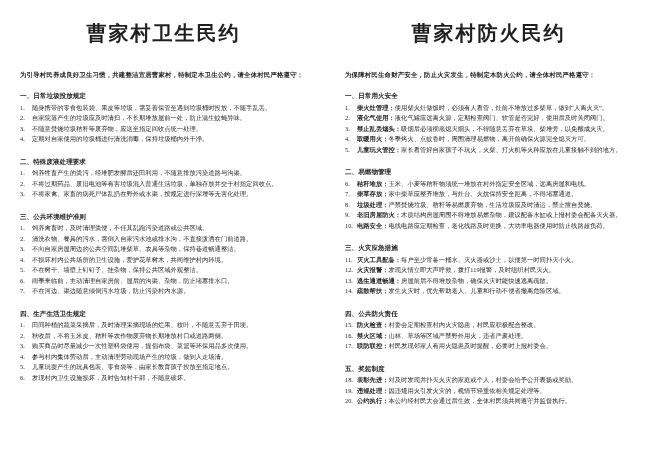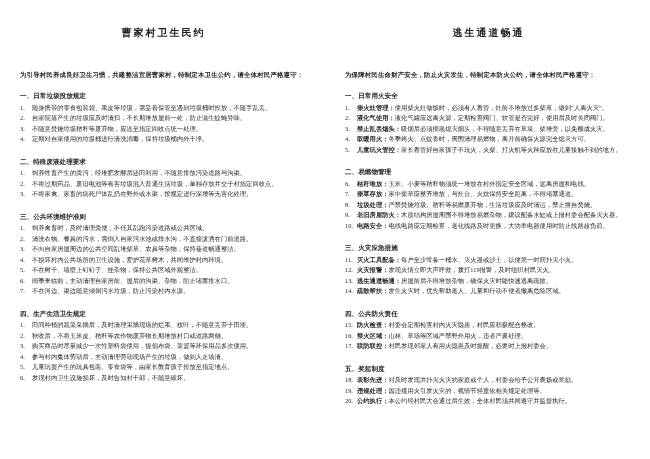--- a/index.html
+++ b/index.html
@@ -9,21 +9,21 @@
     font-family:"Liberation Serif","DejaVu Serif",serif;
     color:#1f1f1f;
   }
   .canvas{display:flex;width:650px;height:459px;}
   .page{
     width:325px;height:459px;box-sizing:border-box;
     padding:24px 18px 0 20px;overflow:hidden;
   }
   .page-title{
     text-align:center;
-    font-size:10px;font-weight:bold;letter-spacing:2px;
+    font-size:20px;font-weight:bold;letter-spacing:2px;
     margin:0 0 28px 0;line-height:18px;
   }
   .intro{
     font-size:6.4px;font-weight:bold;line-height:9px;
     margin:0;letter-spacing:0.2px;
   }
   .section{margin-top:12px;}
   .section-heading{
     font-size:6.6px;font-weight:bold;line-height:10.5px;
     margin:0 0 1px 0;
@@ -134,21 +134,21 @@
             <span class="item-body">儿童玩耍产生的玩具包装、零食袋等，由家长教育孩子投放至指定地点。</span>
           </div>
           <div class="item">
             <span class="item-num">6.</span>
             <span class="item-body">发现村内卫生设施损坏，及时告知村干部，不随意破坏。</span>
           </div>
         </div>
       </div>
   </div>
   <div class="page">
-    <h1 class="page-title">逃生通道畅通</h1>
+    <h1 class="page-title">曹家村防火民约</h1>
     <p class="intro">为保障村民生命财产安全，防止火灾发生，特制定本防火公约，请全体村民严格遵守：</p>
     <div class="sections">
         <div class="section">
           <div class="section-heading">一、日常用火安全</div>
           <div class="item">
             <span class="item-num">1.</span>
             <span class="item-body"><span class="item-lead">柴火灶管理：</span>使用柴火灶做饭时，必须有人看管，灶前不堆放过多柴草，做到“人离火灭”。</span>
           </div>
           <div class="item">
             <span class="item-num">2.</span>

